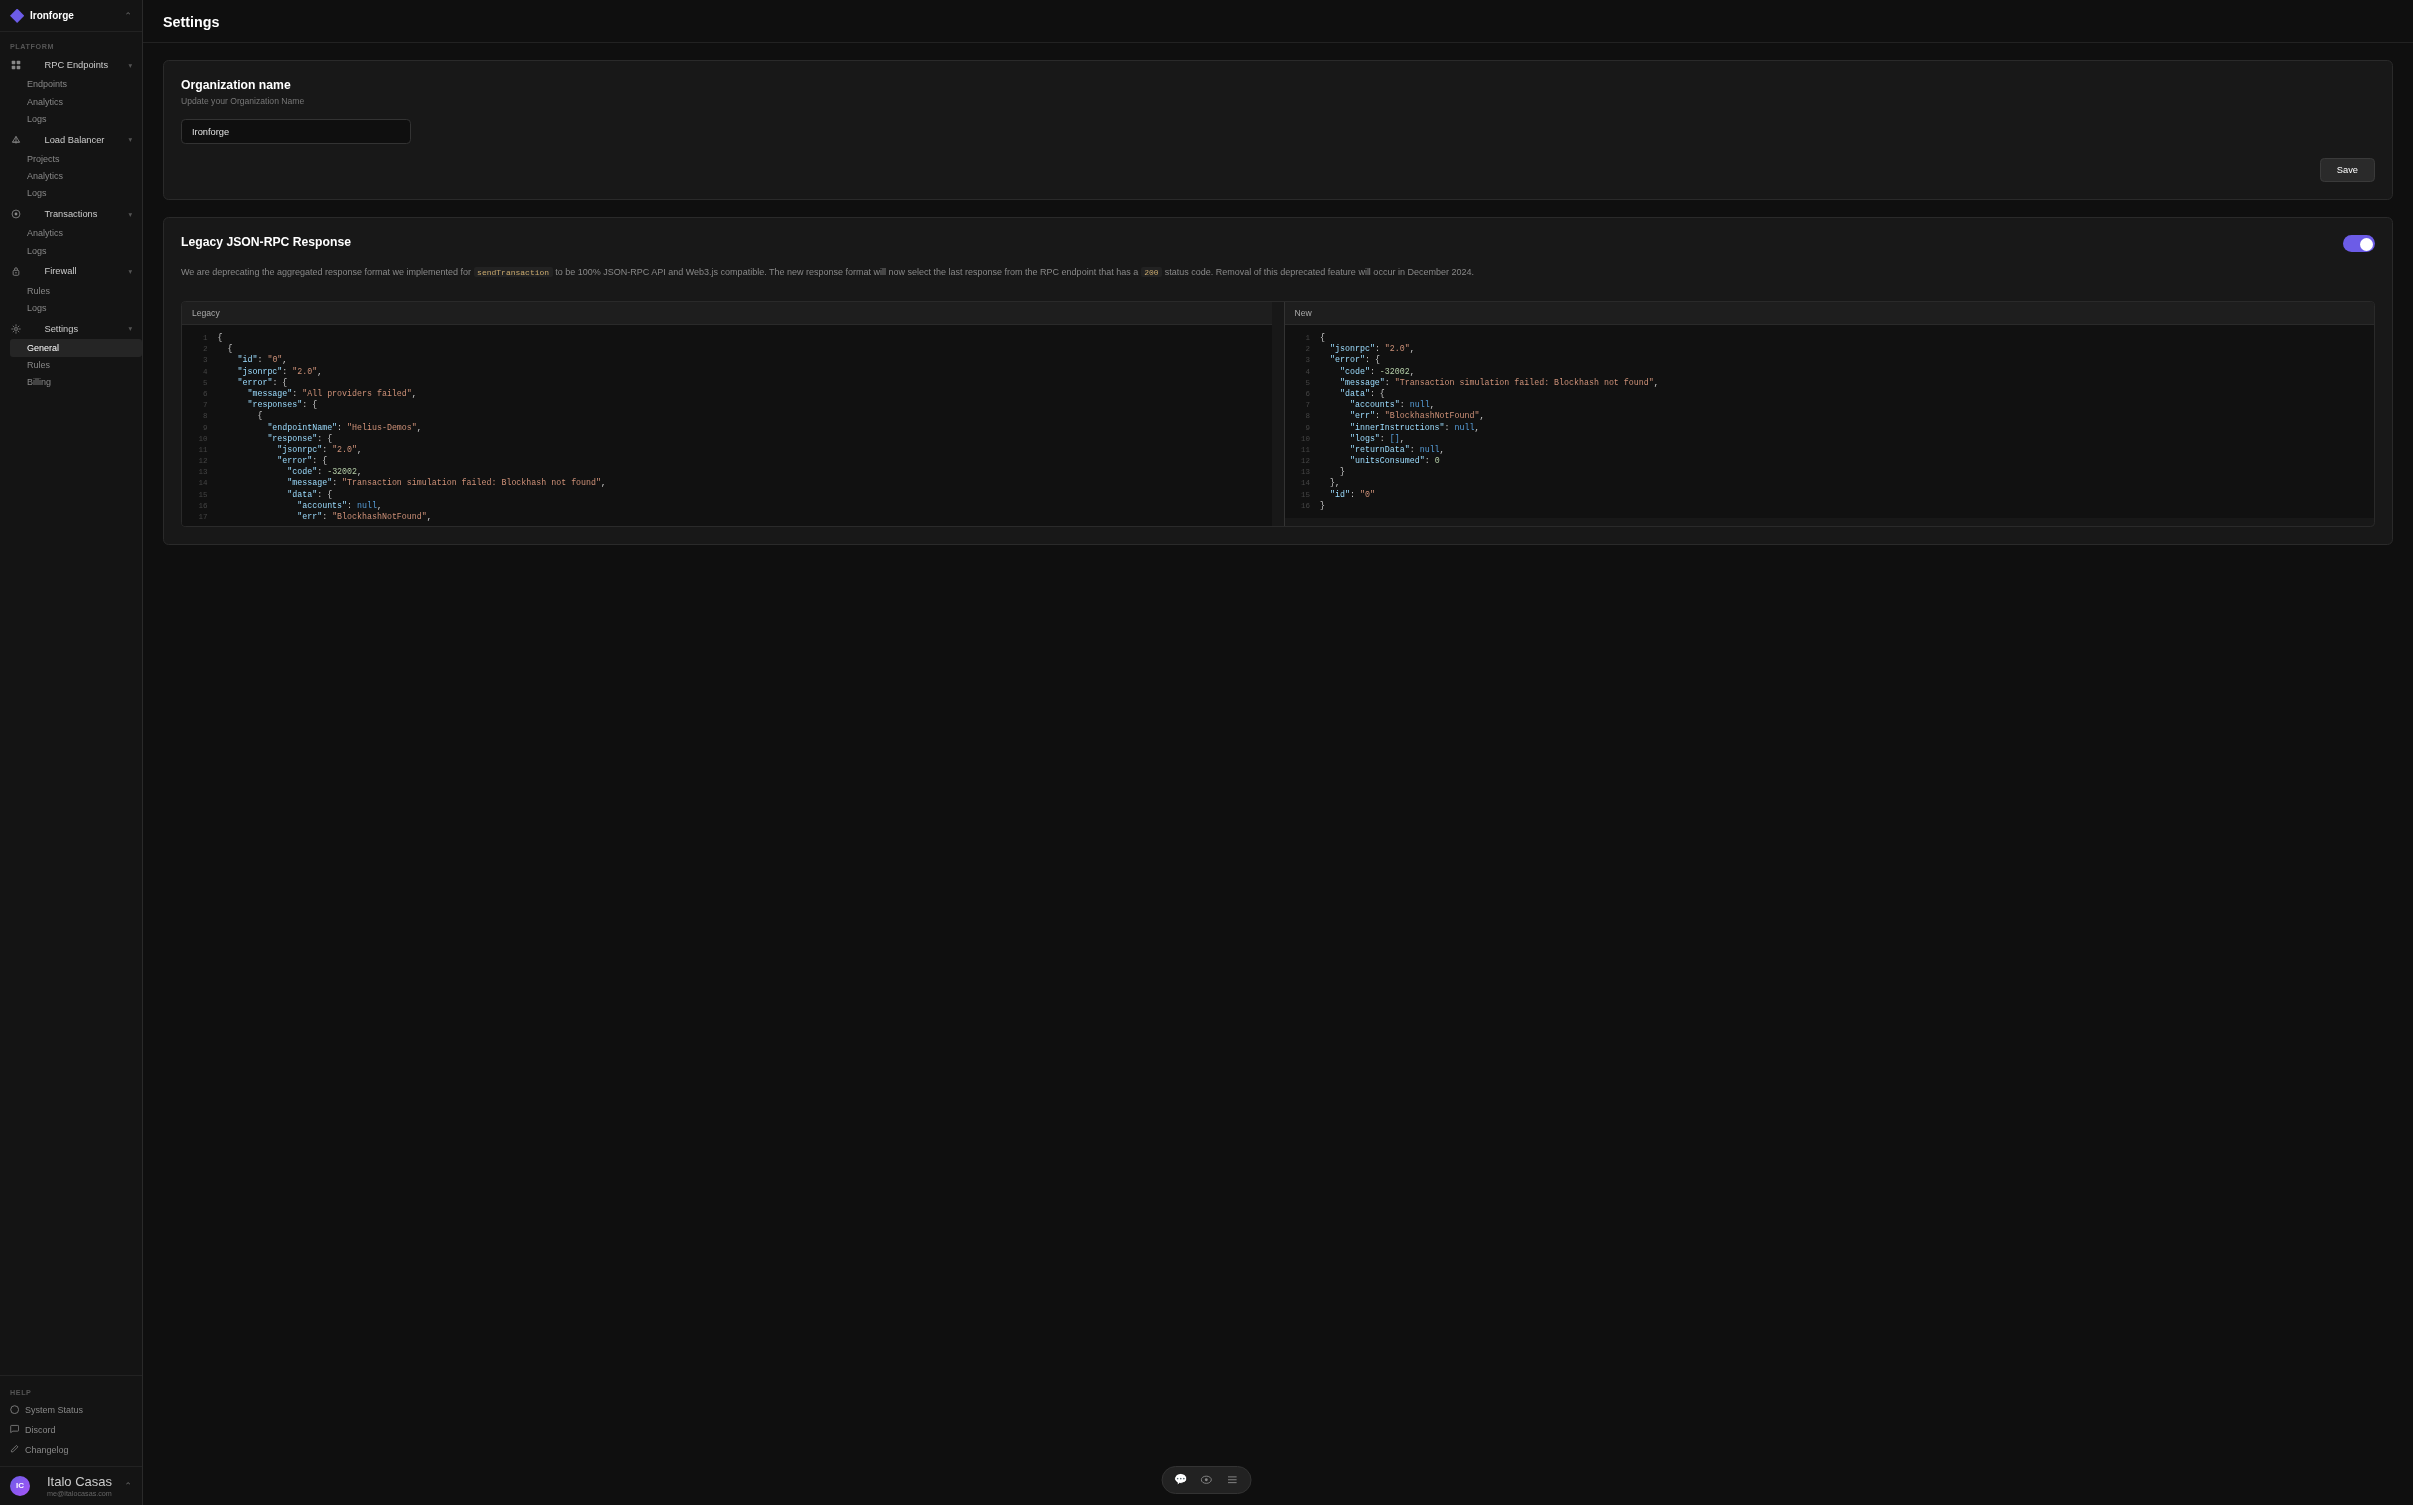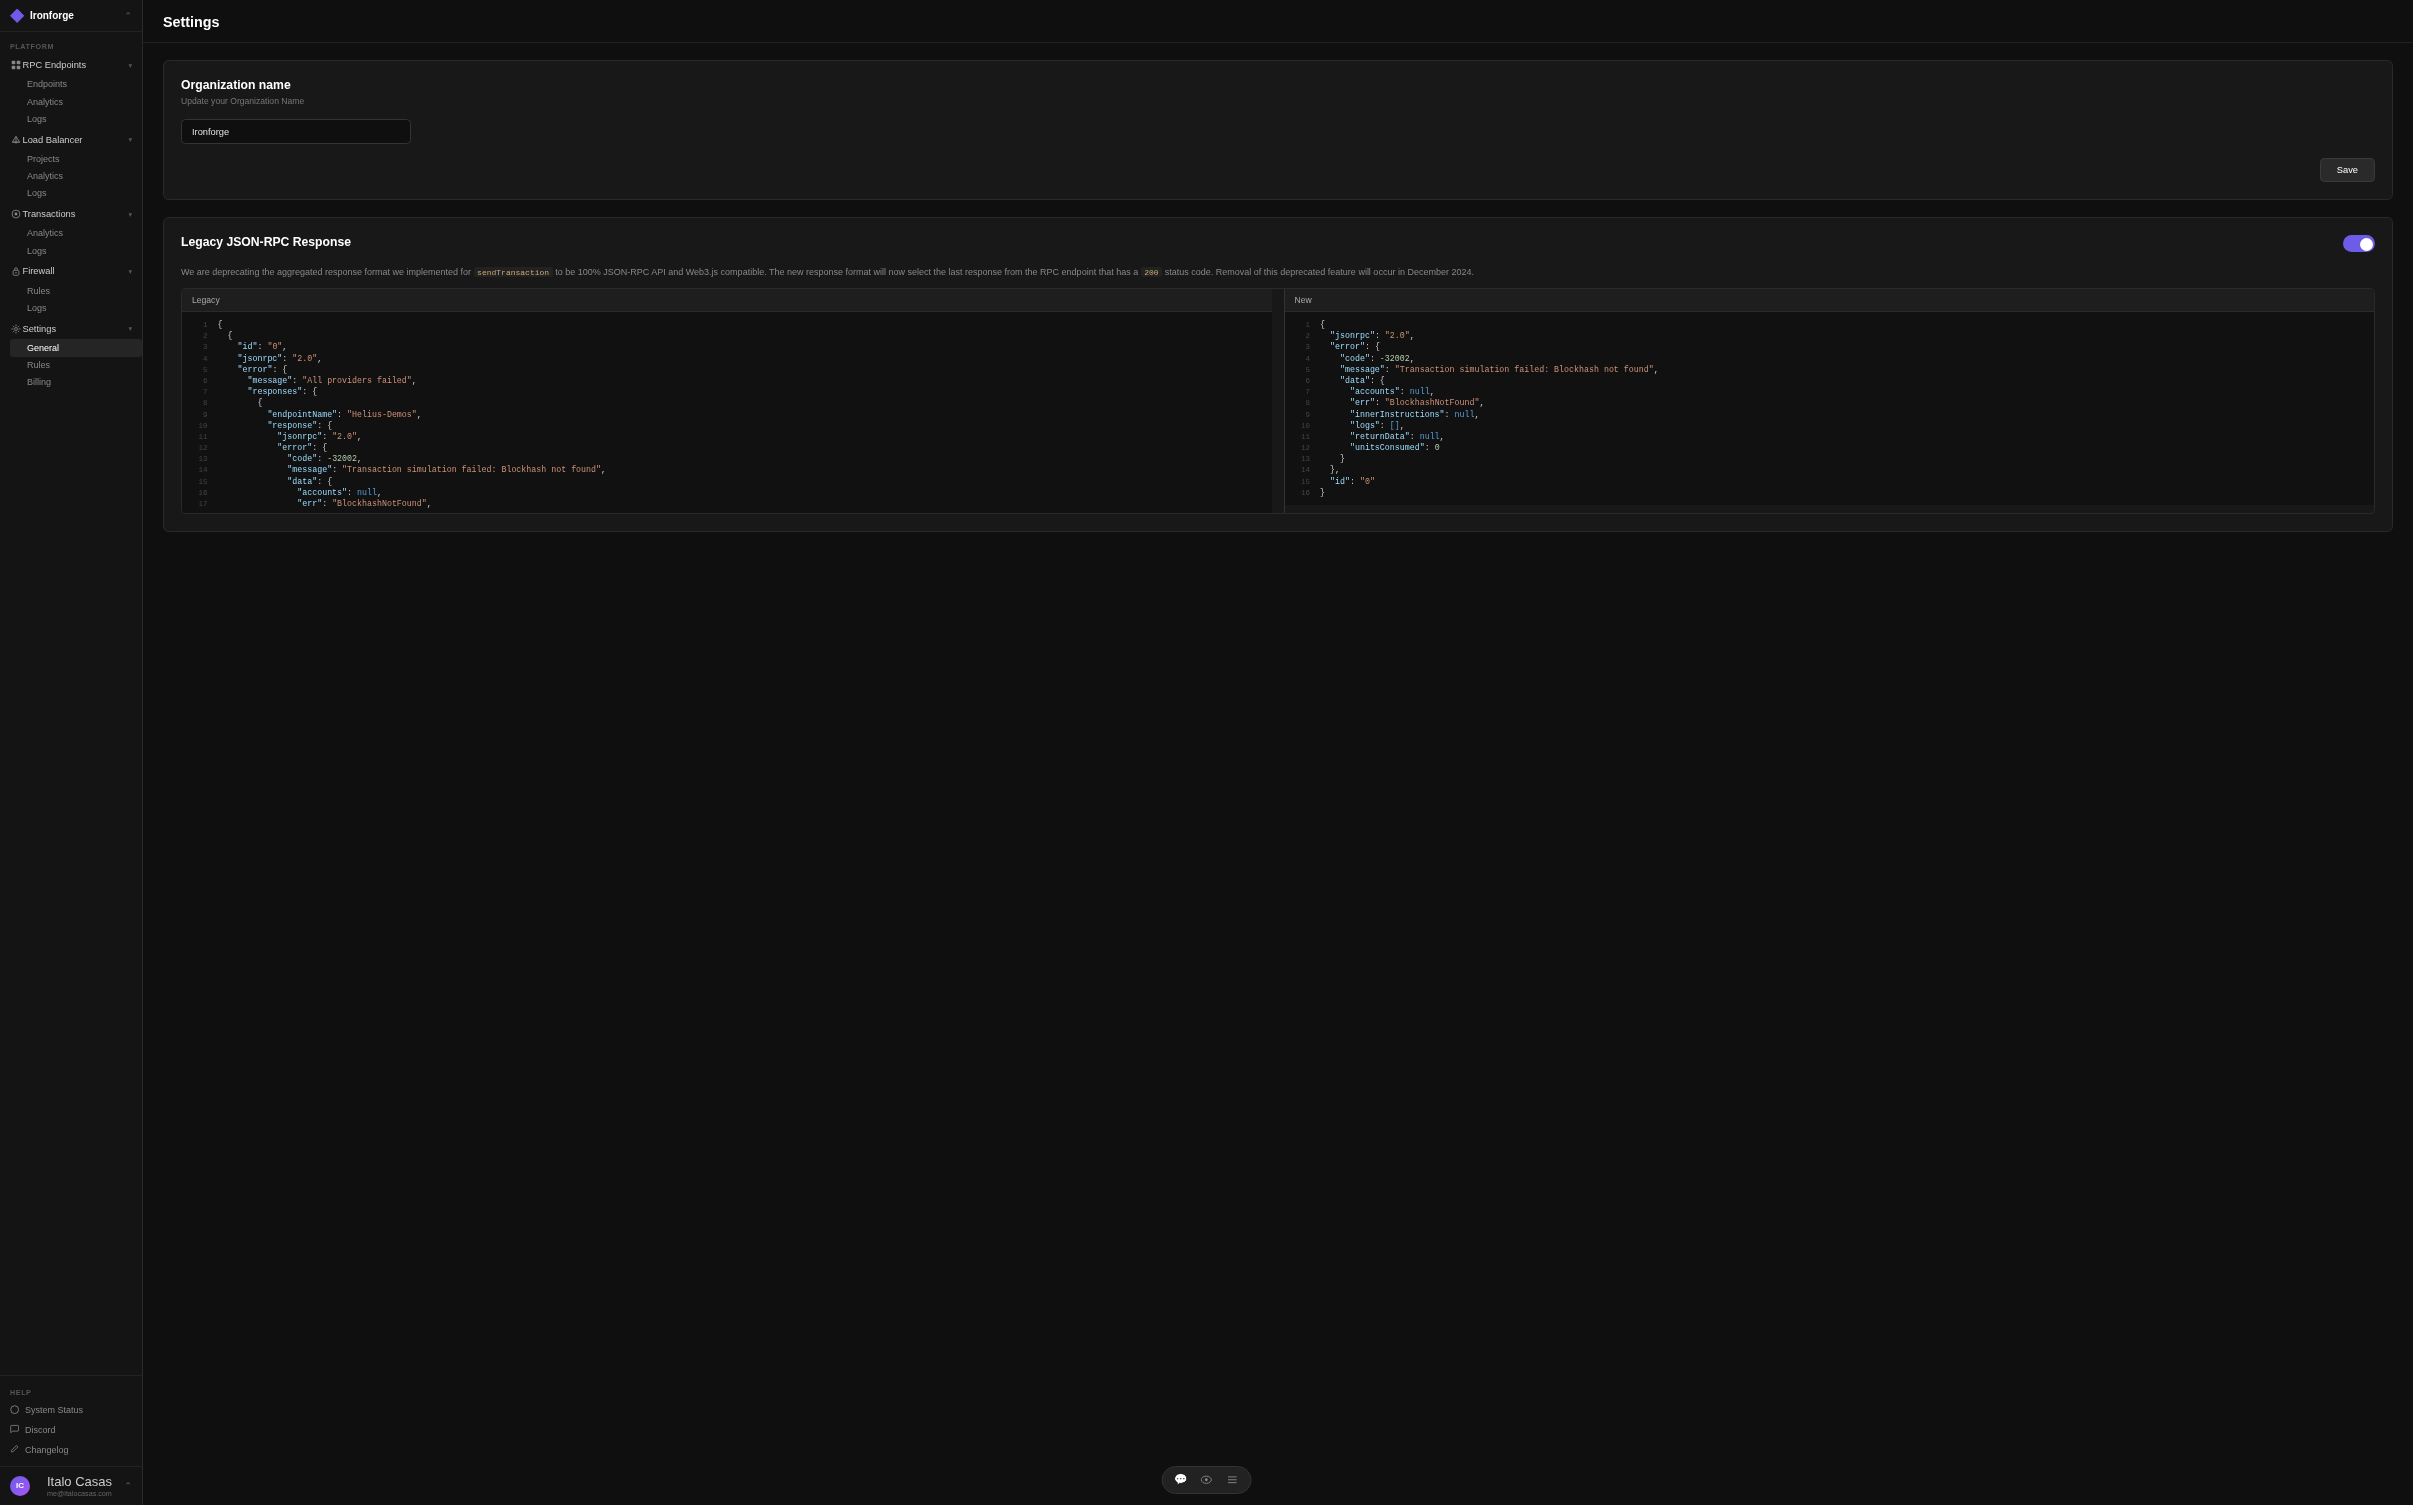--- a/index.html
+++ b/index.html
@@ -68,21 +68,21 @@
       align-items: center;
       justify-content: space-between;
       padding: 5px 10px;
       cursor: pointer;
       color: #ccc;
       font-size: 9.3px;
     }
     .sidebar-group-header-left {
       display: flex;
       align-items: center;
-      gap: 1px;
+      gap: 23px;
     }
     .sidebar-group-icon {
       width: 11.5px;
       height: 11.5px;
       display: flex;
       align-items: center;
       justify-content: center;
       color: #888;
       font-size: 10px;
     }
@@ -257,21 +257,21 @@
       border-radius: 50%;
       top: 2.2px;
       right: 2.2px;
       transition: right 0.2s;
     }
 
     .description-text {
       font-size: 9px;
       color: #888;
       line-height: 1.6;
-      margin-bottom: 9px;
+      margin-bottom: 22px;
     }
     .description-text code {
       font-family: 'Courier New', monospace;
       background: #222;
       padding: 0.7px 3.6px;
       border-radius: 2.2px;
       font-size: 8px;
       color: #c9a96e;
     }
 

